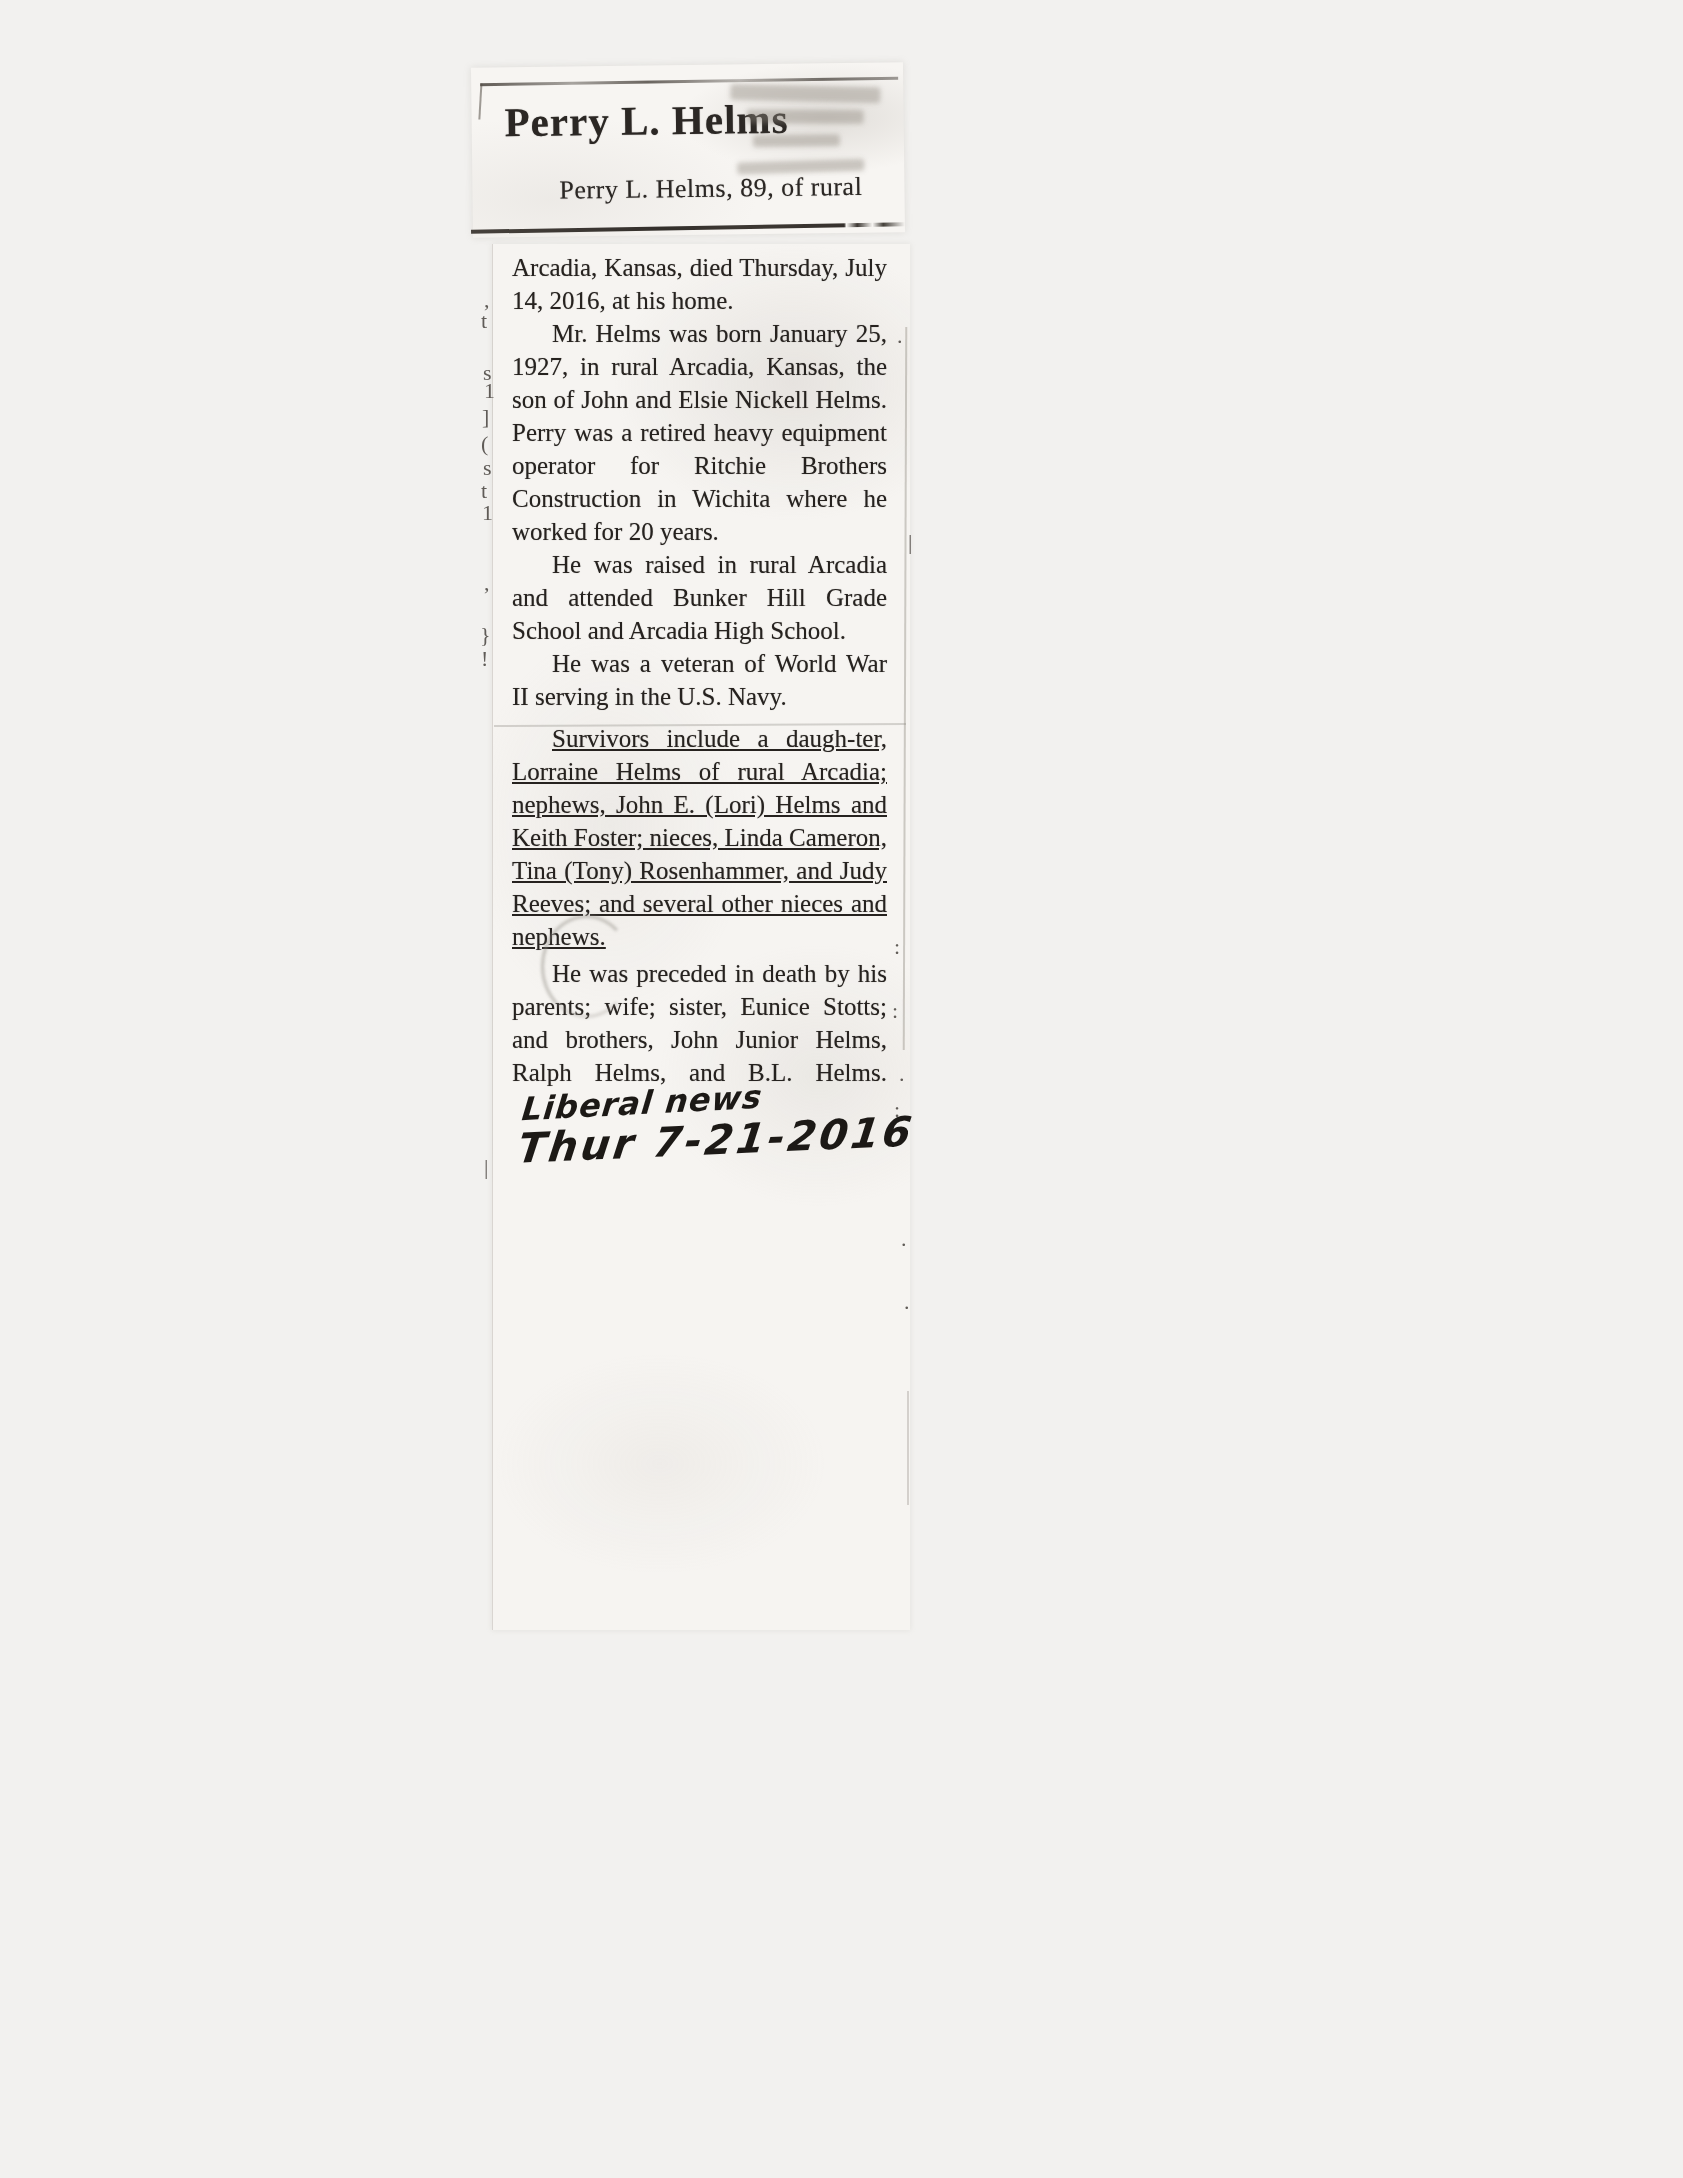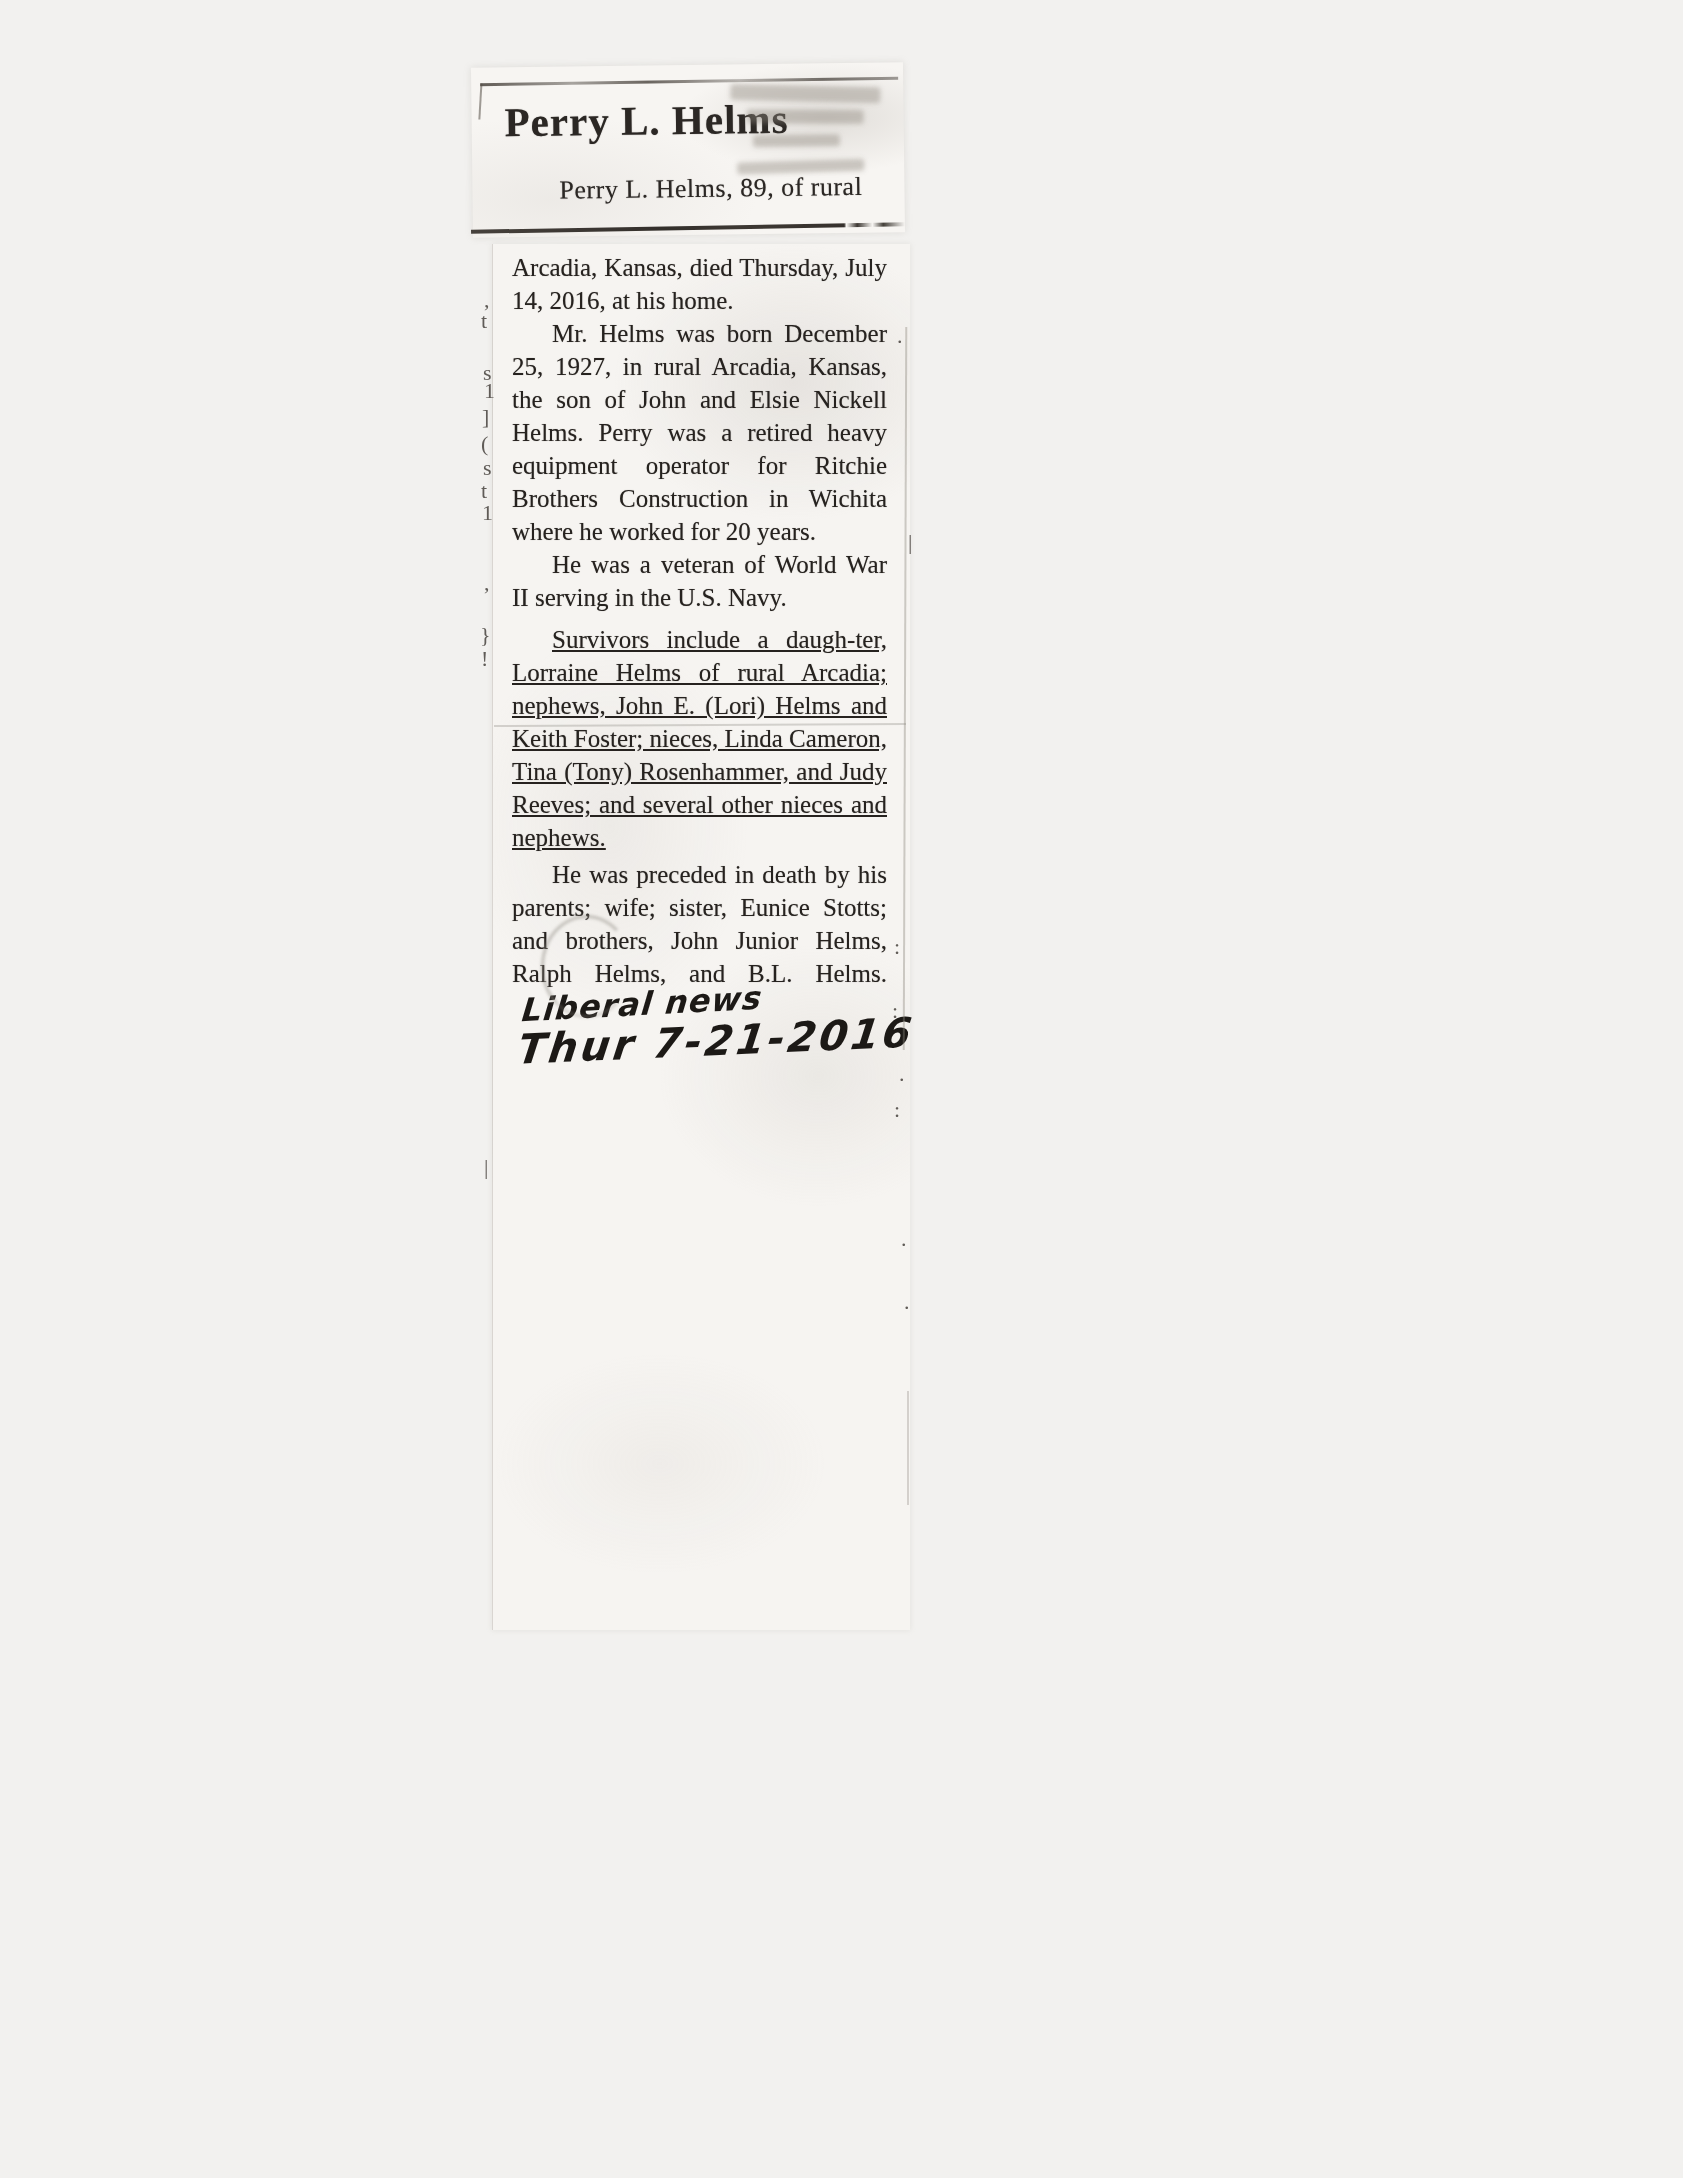--- a/index.html
+++ b/index.html
@@ -140,21 +140,22 @@
     <div class="bleed" style="left:281px;top:71px;width:87px;height:12px;"></div>
     <div class="bleed" style="left:265px;top:97px;width:127px;height:12px;transform:rotate(-1deg);"></div>
   </div>
 
   <div class="separator"></div>
 
   <div class="body-piece">
     <div class="seam"></div>
     <div class="column">
       <p class="no-indent">Arcadia, Kansas, died Thursday, July 14, 2016, at his home.</p>
-      <p>Mr. Helms was born December 25, 1927, in rural Arcadia, Kansas, the son of John and Elsie Nickell Helms. Perry was a retired heavy equipment operator for Ritchie Brothers Construction in Wichita where he worked for 20 years.</p>
+      <p>Mr. Helms was born January 25, 1927, in rural Arcadia, Kansas, the son of John and Elsie Nickell Helms. Perry was a retired heavy equipment operator for Ritchie Brothers Construction in Wichita where he worked for 20 years.</p>
+      <p>He was raised in rural Arcadia and attended Bunker Hill Grade School and Arcadia High School.</p>
       <p>He was a veteran of World War II serving in the U.S. Navy.</p>
       <p class="gap-top">Survivors include a daugh-ter, Lorraine Helms of rural Arcadia; nephews, John E. (Lori) Helms and Keith Foster; nieces, Linda Cameron, Tina (Tony) Rosenhammer, and Judy Reeves; and several other nieces and nephews.</p>
       <p class="gap-top-sm"><span>He was preceded in death by his parents; wife; sister, Eunice Stotts; and brothers, John Junior Helms, Ralph Helms, and B.L. Helms.</span><span class="hw-inline">Liberal news</span></p>
       <div class="hw-line">Thur 7-21-2016</div>
     </div>
   </div>
 
   <div class="pencil-circle"></div>
   <div class="crease crease1"></div>
   <div class="crease crease2"></div>

